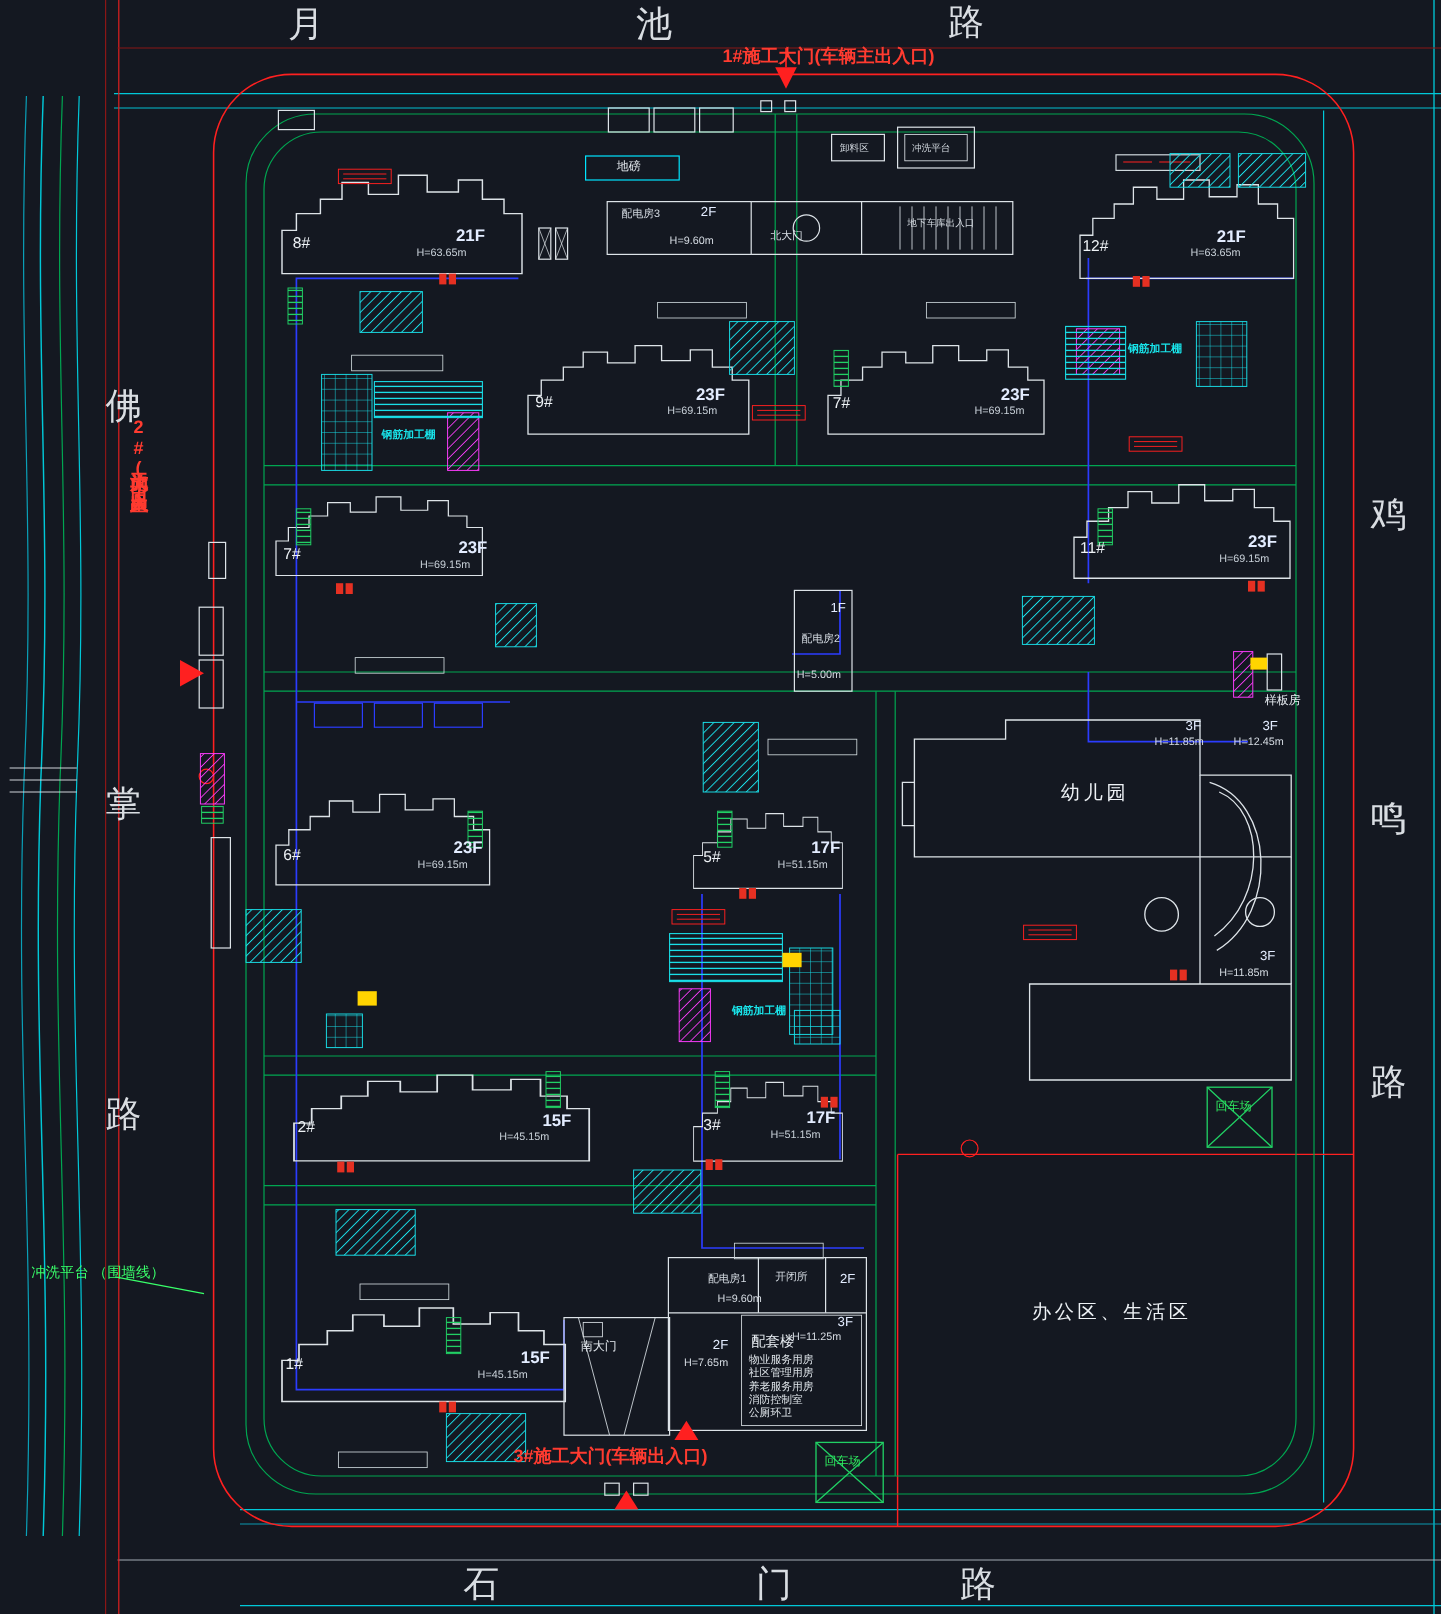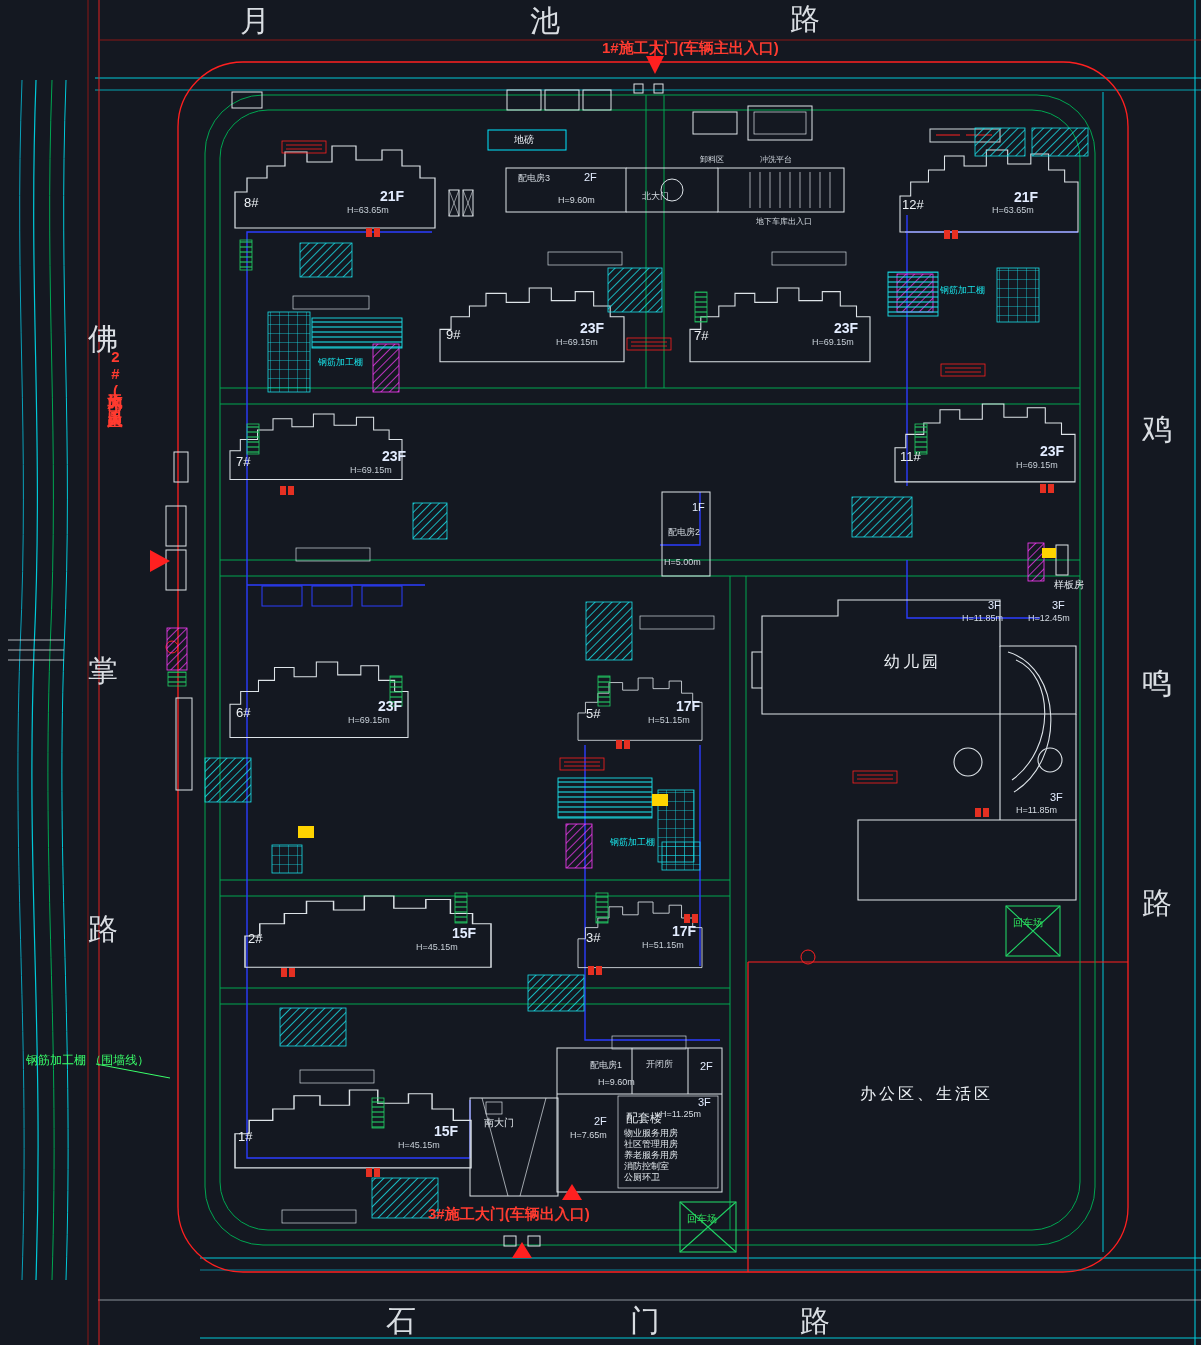--- a/index.html
+++ b/index.html
@@ -11,22 +11,22 @@
   .red{color:#ff3b30;font-weight:bold;font-size:15px;}
   .vert{writing-mode:vertical-rl;text-orientation:upright;}
   .greennote{color:#39ff6a;font-size:12px;}
   .bid{font-size:13px;color:#eef2f6;}
   .fl{font-size:14px;color:#e3ecff;font-weight:bold;}
   .hh{font-size:9px;color:#c8d0d8;}
   .fac{font-size:10px;color:#e6ebf0;}
   .fac-lg{font-size:16px;color:#eef2f6;letter-spacing:3px;}
   .f11{font-size:11px;color:#e3ecff;font-weight:normal;}
   .sm{font-size:9px;color:#d5dbe2;}
-  .xs{font-size:8px;color:#d5dbe2;margin-top:36px;}
-  .cy{color:#19e4ea;font-size:9px;}
+  .xs{font-size:8px;color:#d5dbe2;}
+  .cy{color:#19e4ea;font-size:9px;font-weight:bold;}
   .grn{color:#2ee85e;font-size:10px;}
   .rooms div{font-size:9px;color:#dfe5ea;line-height:11px;}
 </style>
 </head>
 <body>
 
 <div id="stage">
 
 <svg width="1201" height="1345" viewBox="0 0 1201 1345">
   <defs>
@@ -318,21 +318,21 @@
 <span class="lbl road-ch" style="left:1142px;top:414px">鸡</span>
 <span class="lbl road-ch" style="left:1142px;top:668px">鸣</span>
 <span class="lbl road-ch" style="left:1142px;top:888px">路</span>
 <span class="lbl road-ch" style="left:386px;top:1306px">石</span>
 <span class="lbl road-ch" style="left:630px;top:1306px">门</span>
 <span class="lbl road-ch" style="left:800px;top:1306px">路</span>
 
 <span class="lbl red" style="left:602px;top:40px">1#施工大门(车辆主出入口)</span>
 <span class="lbl red vert" style="left:108px;top:348px">2#施工大门(人员主出入口)</span>
 <span class="lbl red" style="left:428px;top:1206px">3#施工大门(车辆出入口)</span>
-<span class="lbl greennote" style="left:26px;top:1054px">钢筋加工棚 （围墙线）</span>
+<span class="lbl greennote" style="left:26px;top:1054px">冲洗平台 （围墙线）</span>
 
 <span class="lbl bid" style="left:244px;top:196px">8#</span>
 <span class="lbl fl" style="left:380px;top:189px">21F</span>
 <span class="lbl hh" style="left:347px;top:206px">H=63.65m</span>
 
 <span class="lbl bid" style="left:902px;top:198px">12#</span>
 <span class="lbl fl" style="left:1014px;top:190px">21F</span>
 <span class="lbl hh" style="left:992px;top:206px">H=63.65m</span>
 
 <span class="lbl bid" style="left:446px;top:328px">9#</span>

